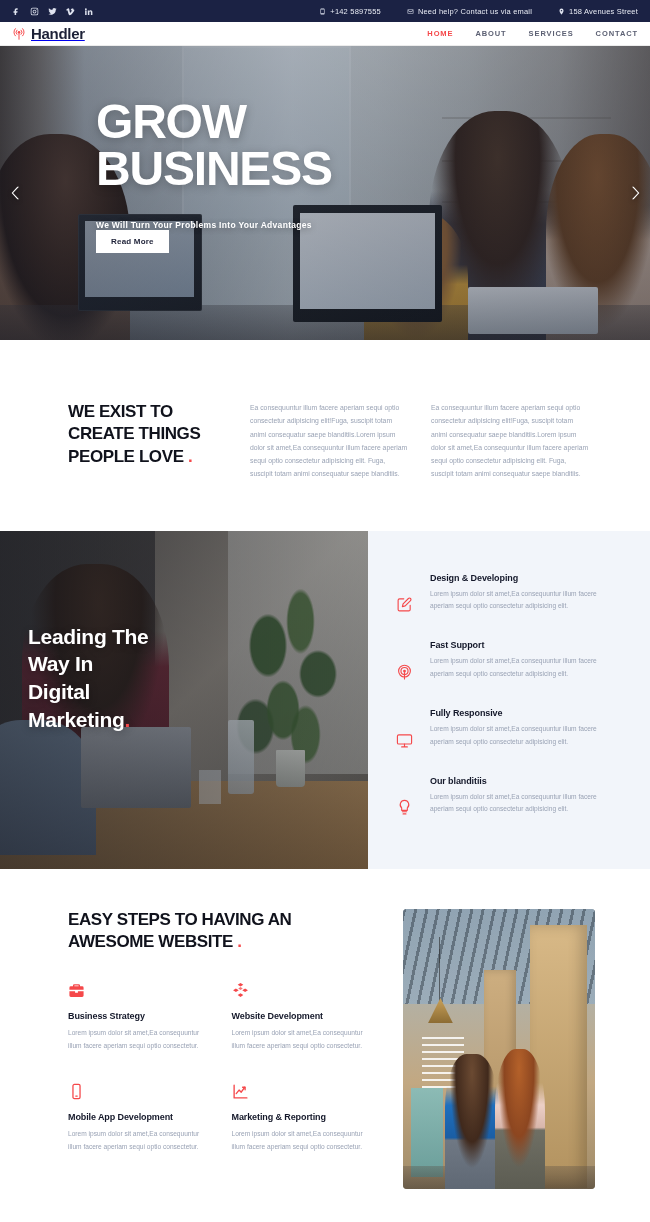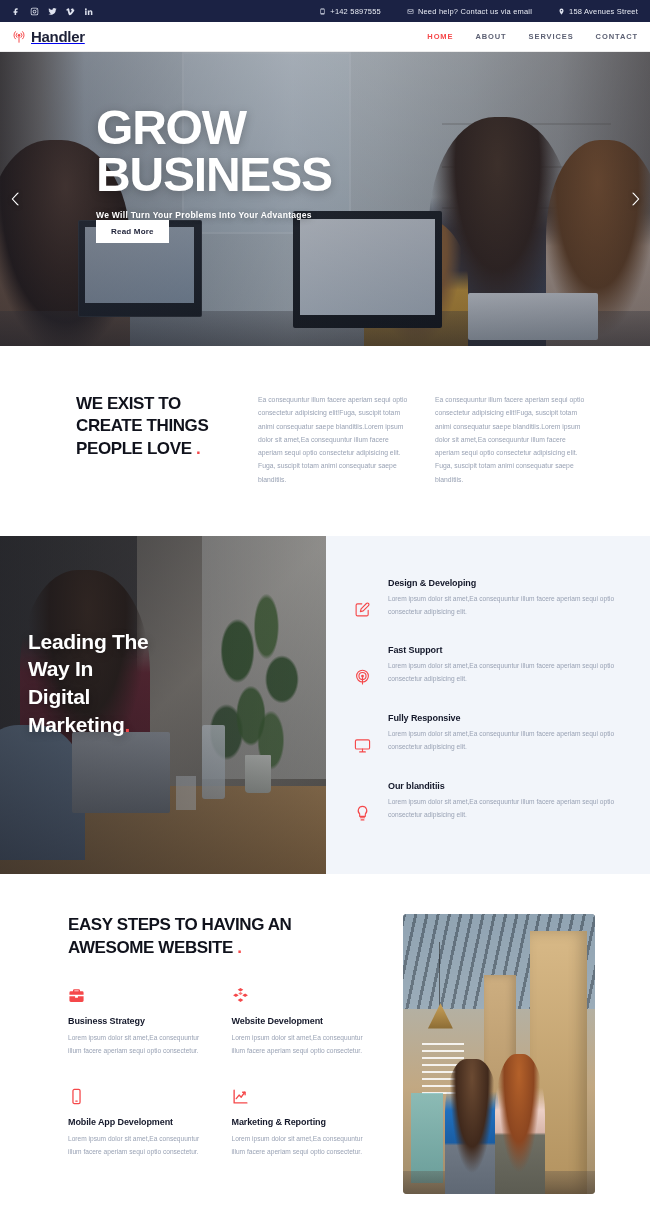--- a/index.html
+++ b/index.html
@@ -28,21 +28,21 @@
     display:inline-flex; align-items:center; justify-content:center;
     width:9px; height:9px; color:#dfe3ef;
   }
   .social .s-ic svg{ width:9px; height:9px; fill:#dfe3ef; display:block; }
   .topbar-right{ margin-left:auto; display:flex; align-items:center; gap:26px; }
   .tb-item{ display:flex; align-items:center; gap:4px; white-space:nowrap; font-size:7.5px; }
   .tb-item svg{ width:7px; height:7px; fill:#dfe3ef; display:block; }
 
   
   .header{
-    height:30px;
+    height:24px;
     background:#ffffff;
     display:flex;
     align-items:center;
     padding:0 12px;
     border-bottom:1px solid #ececec;
   }
   .brand{ display:flex; align-items:center; gap:5px; }
   .brand .logo-icon svg{ width:14px; height:14px; display:block; }
   .brand-name{
     font-size:15px; font-weight:700; color:#1d2137; letter-spacing:-.3px;
@@ -157,21 +157,21 @@
   .hero-inner{
     position:relative; z-index:3;
     padding:52px 0 0 96px;
   }
   .hero-title{
     font-size:48px; line-height:.98; font-weight:700; color:#ffffff;
     letter-spacing:-1.2px;
     text-shadow:0 2px 10px rgba(0,0,0,.25);
   }
   .hero-sub{
-    margin-top:12px;
+    margin-top:28px;
     font-size:8.5px; font-weight:700; color:#ffffff; letter-spacing:.3px;
     text-shadow:0 1px 6px rgba(0,0,0,.35);
   }
   .hero-btn{
     display:inline-block;
     background:#ffffff; color:#1d2137;
     font-size:8px; font-weight:700;
     padding:7px 15px;
     border:none; cursor:pointer;
     letter-spacing:.2px;
@@ -182,45 +182,44 @@
     width:18px; height:18px; display:flex; align-items:center; justify-content:center;
   }
   .slide-arrow svg{ width:9px; height:14px; fill:#ffffff;
     filter:drop-shadow(0 1px 2px rgba(0,0,0,.5)); display:block; }
   .arrow-prev{ left:6px; }
   .arrow-next{ right:6px; }
 
   
   .exist{
     background:#ffffff;
-    padding:47px 60px 50px 68px;
+    padding:61px 60px 50px 68px;
     display:flex;
     gap:22px;
-    margin-left:8px;
   }
   .exist-head{
     flex:0 0 160px;
     font-size:17px; line-height:1.32; font-weight:700;
     letter-spacing:-.4px; color:#10121c;
   }
   .accent-dot{ color:#f5484a; }
   .exist-col{
     flex:1;
     font-size:6.8px; line-height:1.95; color:#9aa3b5;
   }
 
   
   .leading{
     display:flex;
     background:#f2f5fa;
     min-height:338px;
   }
   .leading-left{
     position:relative;
-    width:326px;
+    width:368px;
     overflow:hidden;
     background:#3b3a38;
   }
   .lp-base{
     position:absolute; inset:0;
     background:linear-gradient(135deg,#6e6a63 0%,#8b857c 28%,#a39c90 50%,#7e7a72 72%,#56524c 100%);
   }
   .lp-wallL{
     position:absolute; left:0; top:0; width:42%; height:100%;
     background:linear-gradient(180deg, rgba(30,30,34,.55), rgba(20,20,24,.72));

